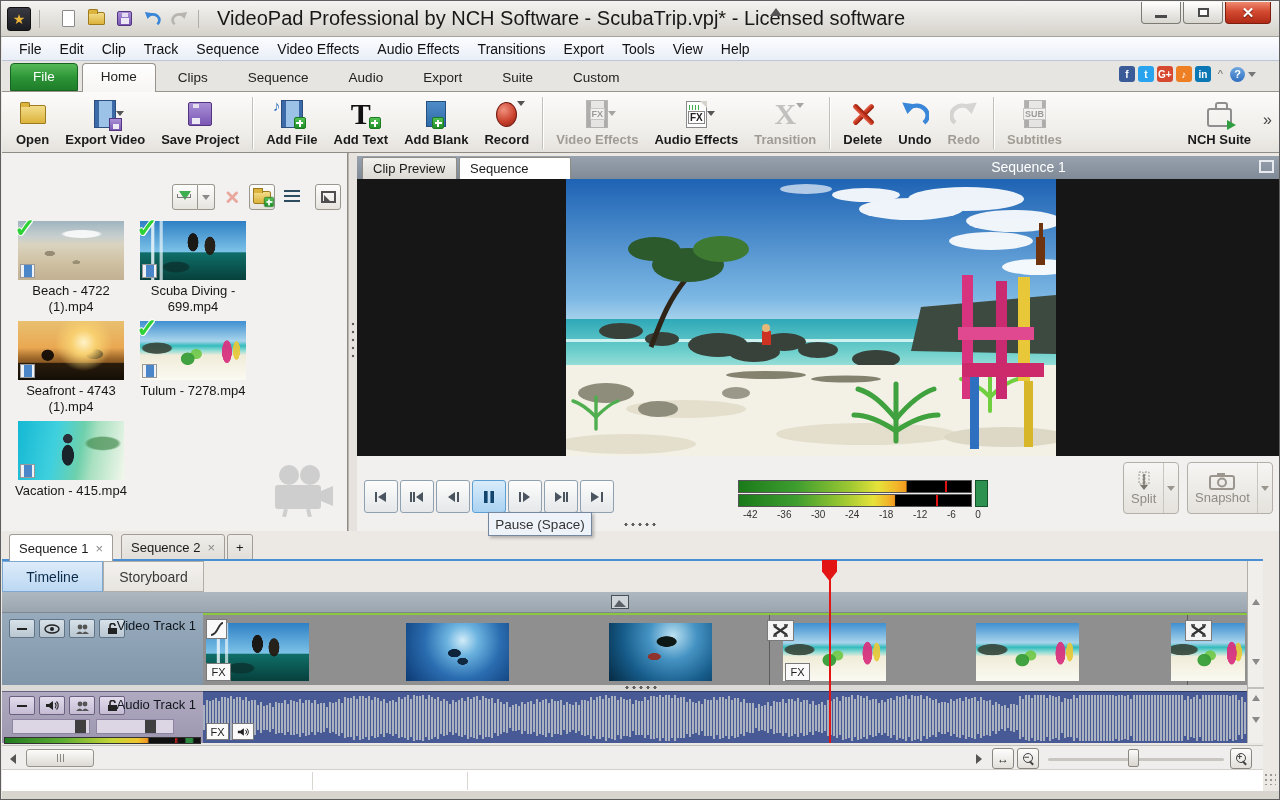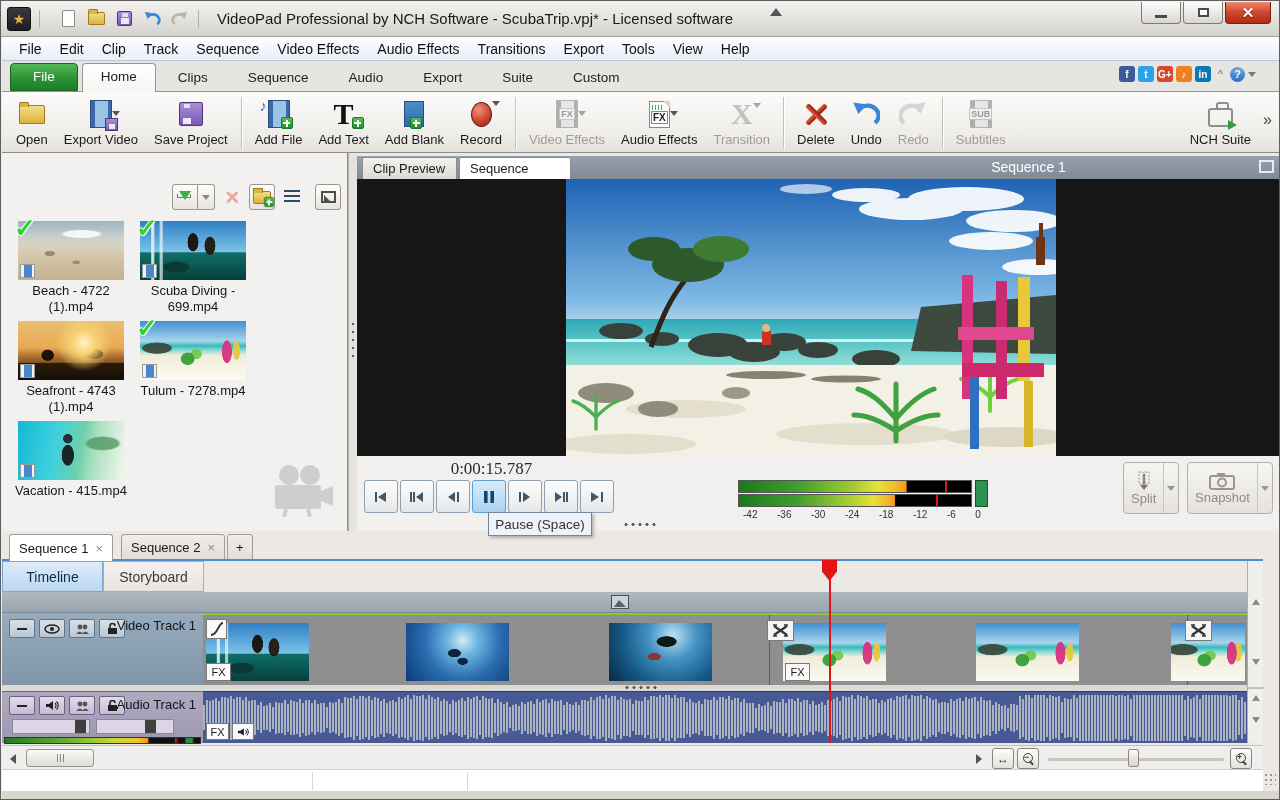--- a/index.html
+++ b/index.html
@@ -17,21 +17,21 @@
     border-radius:3px; display:flex; align-items:center; justify-content:center; color:#e8b43a; font-size:14px; }
   .qat { display:flex; align-items:center; gap:8px; margin-left:10px; }
   .qico { width:20px; height:20px; display:flex; align-items:center; justify-content:center; }
   .doc { width:13px; height:17px; background:#fff; border:1px solid #8a8a8a; border-radius:1px; }
   .fold-o { width:17px; height:13px; background:linear-gradient(180deg,#f3dd8a,#dcb33c); border:1px solid #9c7c1e; border-radius:2px 2px 1px 1px; position:relative; }
   .fold-o::before { content:""; position:absolute; left:-1px; top:-4px; width:8px; height:4px; background:#dcb33c; border:1px solid #9c7c1e; border-bottom:none; border-radius:2px 2px 0 0; }
   .floppy { width:15px; height:15px; background:linear-gradient(180deg,#a98fd6,#7a57b4); border:1px solid #53357f; border-radius:2px; position:relative; }
   .floppy::before { content:""; position:absolute; left:3px; bottom:1px; width:8px; height:6px; background:#ece8f4; }
   .floppy::after { content:""; position:absolute; left:4px; top:1px; width:6px; height:4px; background:#e4def0; }
   .title-sep { width:1px; height:18px; background:#b1aea7; margin:0 8px; }
-  .title-text { font-size:15px; color:#181818; margin-left:10px; white-space:nowrap; }
+  .title-text { font-size:20px; color:#181818; margin-left:10px; white-space:nowrap; }
   .winbtns { position:absolute; right:8px; top:1px; display:flex; }
   .winbtn { width:40px; height:22px; border:1px solid #7d7a74; border-top:none; background:linear-gradient(180deg,#fefefe,#d9d6d0);
     border-radius:0 0 4px 4px; margin-left:2px; display:flex; align-items:center; justify-content:center; }
   .winbtn.close { width:46px; background:linear-gradient(180deg,#ef8a70,#d34a31 45%,#b02a15); border-color:#7c1d0e; }
   .glyph-min { width:12px; height:3px; background:#4a4a4a; margin-top:8px; }
   .glyph-max { width:11px; height:9px; border:2px solid #4a4a4a; background:#fff; }
   .glyph-close { color:#fff; font-weight:bold; font-size:15px; text-shadow:0 1px 1px #5c1208; }
 
   
   .menubar { position:absolute; left:1px; top:36px; width:1278px; height:24px;
@@ -51,21 +51,21 @@
   .helpq { width:15px; height:15px; border-radius:50%; background:linear-gradient(180deg,#6fa8e0,#2f6fc0); color:#fff; font-size:11px; font-weight:bold; display:flex; align-items:center; justify-content:center; margin-left:4px; }
   .dd { width:0; height:0; border-left:4px solid transparent; border-right:4px solid transparent; border-top:5px solid #555; display:inline-block; }
 
   
   .toolbar { position:absolute; left:1px; top:90px; width:1278px; height:62px;
     background:linear-gradient(180deg,#fcfbfa 0%,#efede9 70%,#e5e2dd 100%);
     border-top:1px solid #98948c; border-bottom:1px solid #8f8c85;
     display:flex; align-items:flex-start; padding:3px 6px 0; }
   .tbtn { position:relative; height:56px; display:flex; flex-direction:column; align-items:center; padding:2px 8px 0; }
   .tbtn .ic { height:34px; display:flex; align-items:center; justify-content:center; position:relative; }
-  .tbtn .lbl { margin-top:1px; font-size:13px; white-space:nowrap; }
+  .tbtn .lbl { margin-top:1px; font-size:13px; white-space:nowrap;font-weight:bold; }
   .tbtn.dis .lbl { color:#a09c95; }
   .tbtn.dis .ic { opacity:.5; filter:grayscale(1); }
   .tsep { width:1px; height:52px; background:#c3c0ba; margin:2px 5px 0; box-shadow:1px 0 0 #fff; }
   .dd-side { position:absolute; right:-8px; top:14px; }
   .plusbadge { position:absolute; right:-4px; bottom:-2px; width:12px; height:12px; border:1px solid #1c7a22; border-radius:2px;
     background:linear-gradient(#fff,#fff) center/7px 2px no-repeat, linear-gradient(#fff,#fff) center/2px 7px no-repeat, linear-gradient(180deg,#54c254,#1f8f28); }
   .film { width:22px; height:28px; position:relative; border:1px solid #777;
     background:linear-gradient(90deg,#6a6a6a 0 4px,#d9d9d9 4px 17px,#6a6a6a 17px 21px);
     display:flex; align-items:center; justify-content:center; }
   .film .fxt { font-size:9px; font-weight:bold; color:#444; background:#eee; padding:0 1px; border:1px solid #999; }
@@ -651,21 +651,20 @@
         <rect x="396" y="184" width="82" height="14" fill="#cc2a6a"></rect>
         <rect x="404" y="198" width="9" height="72" fill="#2f6fc0"></rect>
         <rect x="458" y="202" width="9" height="66" fill="#d8b62a"></rect>
         <rect x="470" y="58" width="9" height="28" fill="#6e3410"></rect>
           <rect x="473" y="44" width="4" height="16" fill="#6e3410"></rect>
       </g>
     </svg>
   </div>
 
   <div class="transport"></div>
-  <div class="ttime serif">0:00:15.787</div>
   <div class="tbtns">
     <div class="pbtn">
         <svg width="16" height="12" viewBox="0 0 16 12">
           <rect x="2" y="1" width="2" height="10" fill="#4a5560"></rect>
           <polygon points="13,1 13,11 5,6" fill="#4a5560"></polygon>
         </svg>
       </div>
     <div class="pbtn">
         <svg width="16" height="12" viewBox="0 0 16 12">
           <rect x="1" y="1" width="2" height="10" fill="#4a5560"></rect>

